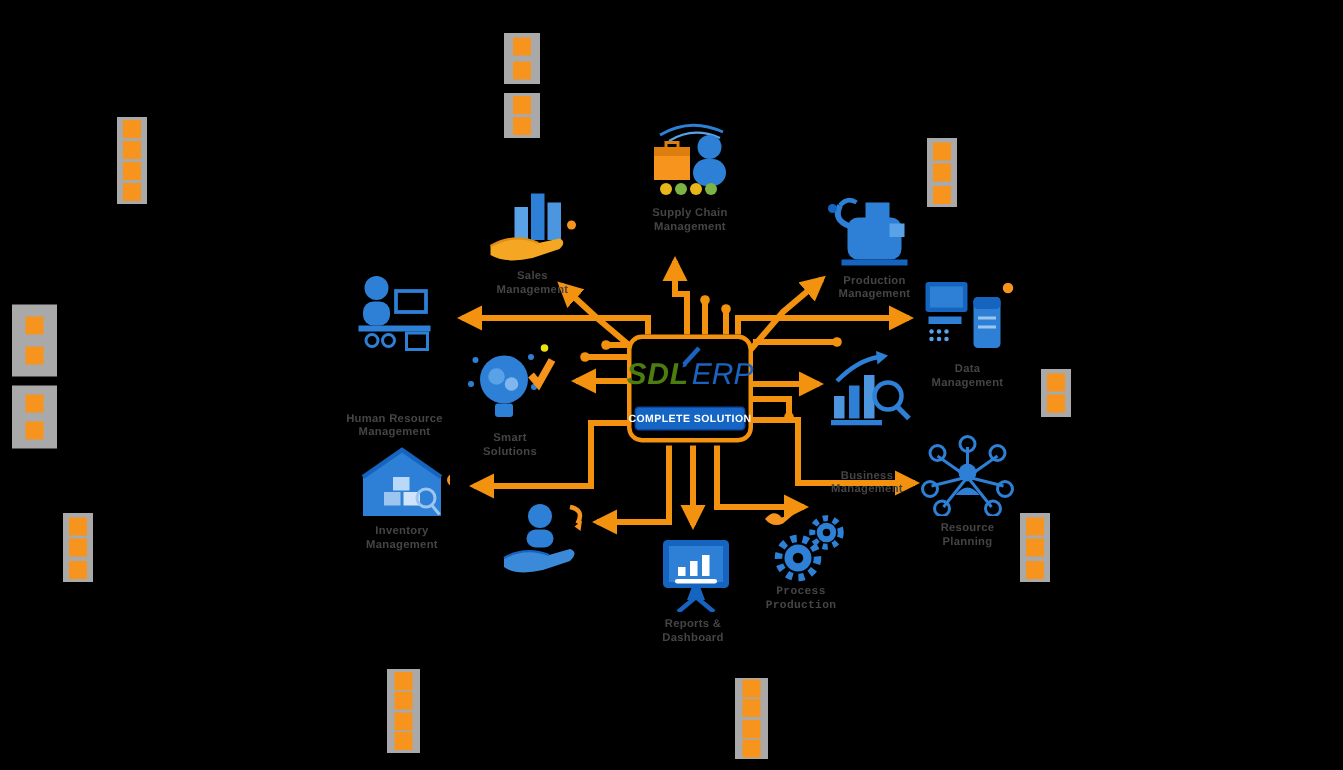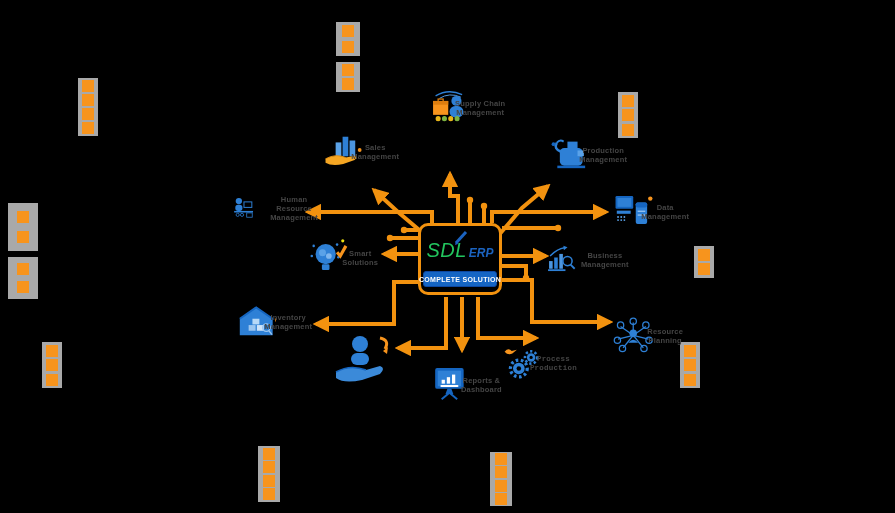--- a/index.html
+++ b/index.html
@@ -5,30 +5,30 @@
   html,body{margin:0;padding:0;background:#000;}
   .stage{position:relative;width:895px;height:513px;background:#000;overflow:hidden;
          font-family:"Liberation Sans", sans-serif;}
   
   .arrows{position:absolute;inset:0;z-index:1;pointer-events:none;}
   
   .strip{position:absolute;background:#a9a9a9;display:flex;flex-direction:column;
          align-items:center;justify-content:space-evenly;z-index:0;}
   .sq{width:12px;height:12px;background:#F7941D;}
   
-  .node{position:absolute;width:64px;display:flex;flex-direction:row;align-items:center;z-index:2;}
+  .node{position:absolute;width:64px;display:flex;flex-direction:column;align-items:flex-end;z-index:2;}
   .node svg{display:block;}
   .nlabel{margin-top:3px;width:110px;margin-left:-23px;margin-right:-23px;text-align:center;
           font-size:7.5px;font-weight:700;line-height:9px;color:#454545;letter-spacing:.2px;}
   
   .center-box{position:absolute;left:418px;top:223px;width:84px;height:72px;z-index:3;
               border:3px solid #F2920F;border-radius:10px;box-sizing:border-box;background:#000;}
   .logo-row{display:flex;align-items:baseline;justify-content:center;margin-top:13px;position:relative;}
-  .brand-a{color:#22c55e;font-weight:400;font-style:italic;font-size:20px;letter-spacing:.5px;}
-  .brand-b{color:#1b63c0;font-weight:700;font-style:italic;font-size:12px;margin-left:2px;}
+  .brand-a{color:#4d7c0f;font-weight:700;font-style:italic;font-size:20px;letter-spacing:.5px;}
+  .brand-b{color:#1b63c0;font-weight:400;font-style:italic;font-size:20px;margin-left:2px;}
   .pen{position:absolute;left:32px;top:-9px;}
   .banner{position:absolute;left:50%;transform:translateX(-50%);bottom:5px;width:72px;height:14px;
           background:#1565C4;border:1px solid #0d47a1;border-radius:3px;display:flex;
           align-items:center;justify-content:center;color:#fff;font-size:7px;font-weight:700;
           letter-spacing:.3px;white-space:nowrap;}
 </style>
 </head>
 <body>
 
 <div class="stage">
@@ -248,21 +248,21 @@
       <circle cx="45" cy="19" r="9.5" fill="none" stroke="#2E80D6" stroke-width="4" stroke-dasharray="3.5 3.5"></circle>
       <circle cx="45" cy="19" r="6.5" fill="#2E80D6"></circle>
       <circle cx="45" cy="19" r="2.5" fill="#000"></circle>
     </svg>
     <div class="nlabel">
       <div>Process</div>
         <div>Production</div>
     </div>
   </div>
 
-  <div class="node" style="left:613px;top:306px;">
+  <div class="node" style="left:613px;top:288px;">
     <svg width="64" height="56" viewBox="0 0 64 56">
       <g stroke="#2E80D6" stroke-width="2" fill="none">
         <line x1="32" y1="30" x2="12" y2="16"></line>
           <line x1="32" y1="30" x2="32" y2="10"></line>
         <line x1="32" y1="30" x2="52" y2="16"></line>
           <line x1="32" y1="30" x2="8" y2="36"></line>
         <line x1="32" y1="30" x2="56" y2="36"></line>
           <line x1="32" y1="30" x2="16" y2="50"></line>
         <line x1="32" y1="30" x2="48" y2="50"></line>
         <circle cx="12" cy="14" r="5"></circle>

